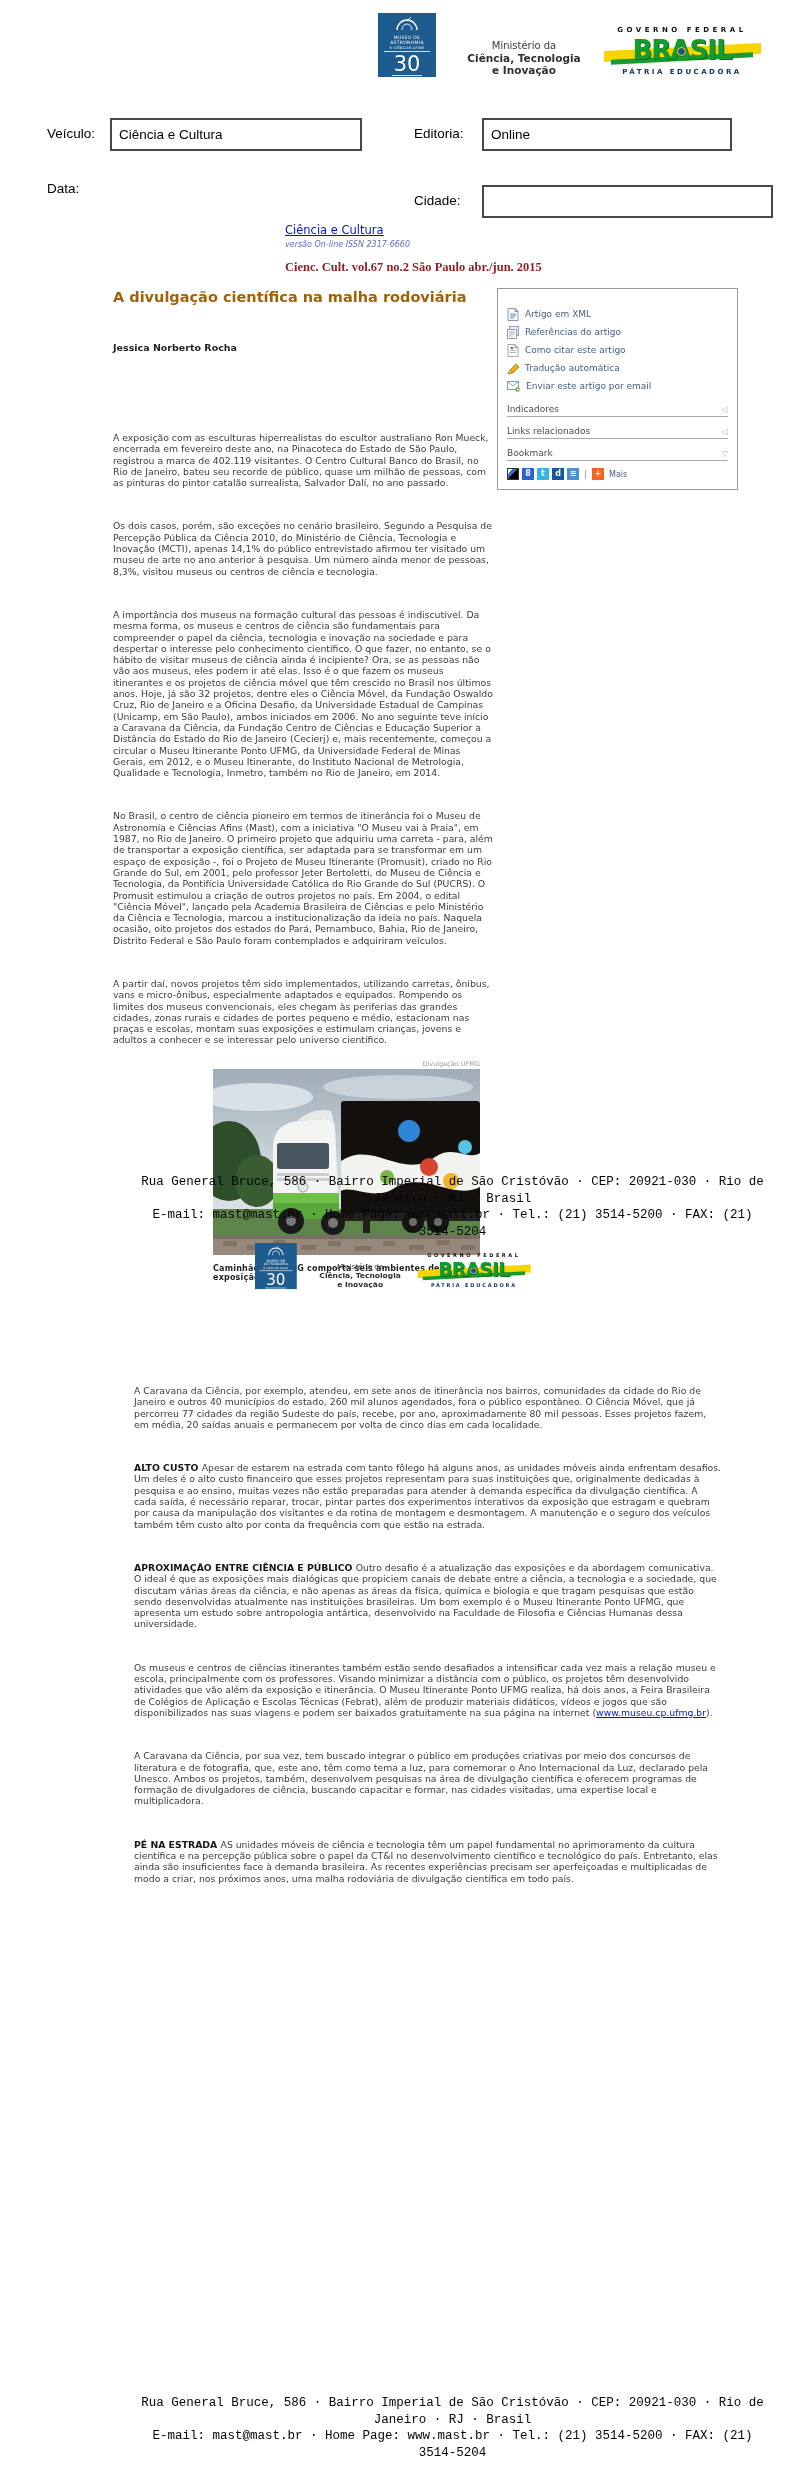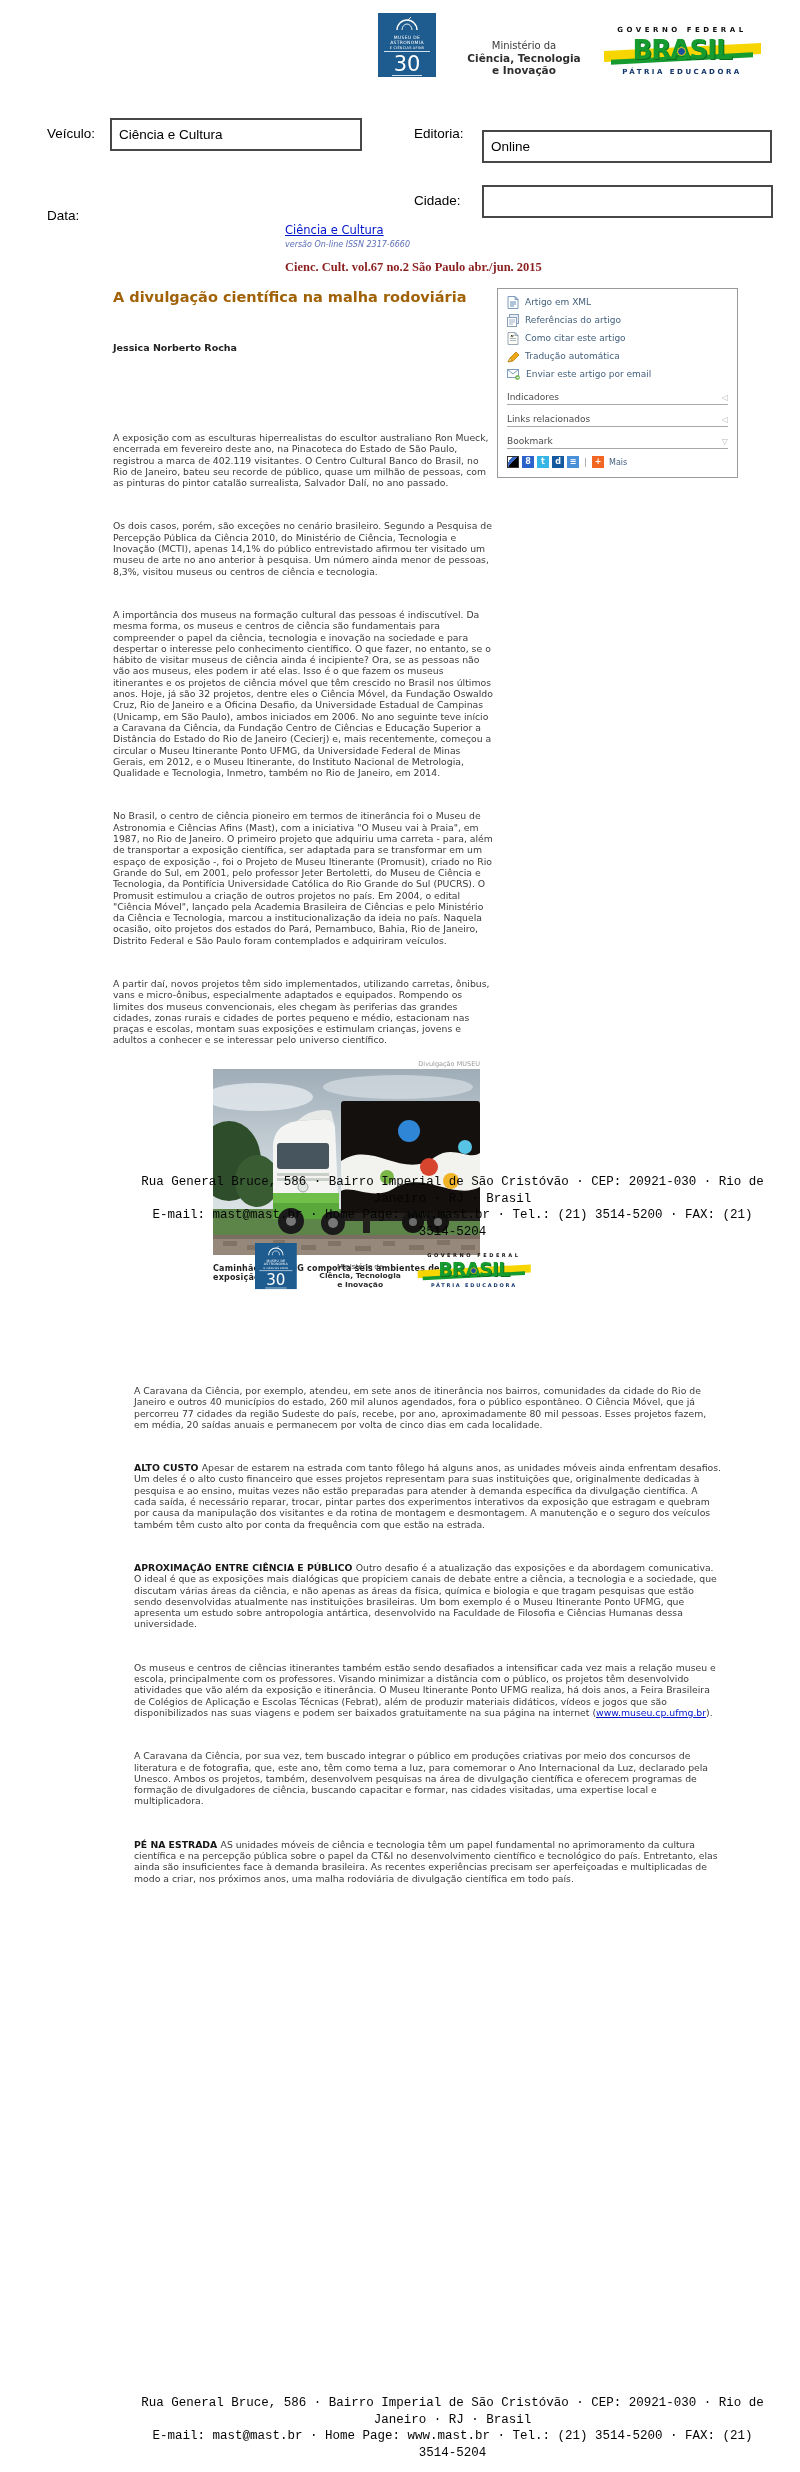--- a/index.html
+++ b/index.html
@@ -49,21 +49,21 @@
   .a-title { position:absolute; left:113px; top:289px; width:400px; font-size:14.5px; font-weight:bold; color:#a16207; }
   .a-author { position:absolute; left:113px; top:342px; font-size:9.5px; font-weight:bold; color:#222; }
   .body1 { position:absolute; left:113px; top:400px; width:380px; }
   .body2 { position:absolute; left:134px; top:1353px; width:588px; }
   .para { font-size:9.3px; line-height:11.3px; color:#3b3b3b; margin-bottom:11px;margin-top:32px; }
   .para b { color:#161616; }
   .inline-link { color:#0014cc; text-decoration:underline; cursor:pointer; }
 
   
   .sidebar { position:absolute; left:497px; top:288px; width:241px; background:#fff;
-             border:1px solid #9a9a9a; padding:4px 9px 9px 9px; }
+             border:1px solid #9a9a9a; padding:16px 9px 9px 9px; }
   .sb-item { display:flex; align-items:center; gap:6px; height:18px; font-size:9px; color:#44617e; cursor:pointer; }
   .sb-item svg { flex:0 0 auto; }
   .sb-sec { display:flex; justify-content:space-between; align-items:flex-end; height:19px;
             border-bottom:1px solid #a9a9a9; font-size:9px; color:#4a4a4a; margin-top:3px; padding-bottom:2px; cursor:pointer; }
   .sb-arrow { color:#b8b8b8; font-size:8px; line-height:8px; }
   .sb-icons { display:flex; align-items:center; gap:3px; margin-top:7px; }
   .bm { width:12px; height:12px; display:inline-flex; align-items:center; justify-content:center;
         font-size:8px; line-height:8px; color:#fff; font-weight:bold; cursor:pointer; }
   .bm-delicious { background:linear-gradient(135deg,#ffffff 25%,#3a6bc4 25%,#3a6bc4 50%,#000 50%); border:1px solid #333; }
   .bm-google { background:#2a62c9; }
@@ -117,23 +117,23 @@
         <span class="gov-text">BRASIL</span>
         <span class="gov-dot"></span>
       </div>
       <div class="gov-bottom">PÁTRIA EDUCADORA</div>
     </div>
   </div>
 
   <div class="flabel" style="left:47px; top:126px;">Veículo:</div>
   <div class="fbox" style="left:110px; top:118px; width:252px;">Ciência e Cultura</div>
   <div class="flabel" style="left:414px; top:126px;">Editoria:</div>
-  <div class="fbox" style="left:482px; top:118px; width:290px;margin-top:12px;">Online</div>
-
-  <div class="flabel" style="left:47px; top:208px;text-align:right;">Data:</div>
+  <div class="fbox" style="left:482px; top:118px; width:250px;">Online</div>
+
+  <div class="flabel" style="left:47px; top:181px;text-align:right;">Data:</div>
   <div class="flabel" style="left:414px; top:193px;">Cidade:</div>
   <div class="fbox" style="left:482px; top:185px; width:291px;"></div>
 
   <div class="journal">
     <div class="j-link">Ciência e Cultura</div>
     <div class="j-issn">versão On-line ISSN 2317-6660</div>
     <div class="j-cite">Cienc. Cult. vol.67 no.2 São Paulo abr./jun. 2015</div>
   </div>
 
   <div class="a-title">A divulgação científica na malha rodoviária</div>
@@ -214,21 +214,21 @@
 
   <div class="body1">
     <div id="p1-paras">
         <p class="para">A exposição com as esculturas hiperrealistas do escultor australiano Ron Mueck, encerrada em fevereiro deste ano, na Pinacoteca do Estado de São Paulo, registrou a marca de 402.119 visitantes. O Centro Cultural Banco do Brasil, no Rio de Janeiro, bateu seu recorde de público, quase um milhão de pessoas, com as pinturas do pintor catalão surrealista, Salvador Dalí, no ano passado.</p>
         <p class="para">Os dois casos, porém, são exceções no cenário brasileiro. Segundo a Pesquisa de Percepção Pública da Ciência 2010, do Ministério de Ciência, Tecnologia e Inovação (MCTI), apenas 14,1% do público entrevistado afirmou ter visitado um museu de arte no ano anterior à pesquisa. Um número ainda menor de pessoas, 8,3%, visitou museus ou centros de ciência e tecnologia.</p>
         <p class="para">A importância dos museus na formação cultural das pessoas é indiscutível. Da mesma forma, os museus e centros de ciência são fundamentais para compreender o papel da ciência, tecnologia e inovação na sociedade e para despertar o interesse pelo conhecimento científico. O que fazer, no entanto, se o hábito de visitar museus de ciência ainda é incipiente? Ora, se as pessoas não vão aos museus, eles podem ir até elas. Isso é o que fazem os museus itinerantes e os projetos de ciência móvel que têm crescido no Brasil nos últimos anos. Hoje, já são 32 projetos, dentre eles o Ciência Móvel, da Fundação Oswaldo Cruz, Rio de Janeiro e a Oficina Desafio, da Universidade Estadual de Campinas (Unicamp, em São Paulo), ambos iniciados em 2006. No ano seguinte teve início a Caravana da Ciência, da Fundação Centro de Ciências e Educação Superior a Distância do Estado do Rio de Janeiro (Cecierj) e, mais recentemente, começou a circular o Museu Itinerante Ponto UFMG, da Universidade Federal de Minas Gerais, em 2012, e o Museu Itinerante, do Instituto Nacional de Metrologia, Qualidade e Tecnologia, Inmetro, também no Rio de Janeiro, em 2014.</p>
         <p class="para">No Brasil, o centro de ciência pioneiro em termos de itinerância foi o Museu de Astronomia e Ciências Afins (Mast), com a iniciativa "O Museu vai à Praia", em 1987, no Rio de Janeiro. O primeiro projeto que adquiriu uma carreta - para, além de transportar a exposição científica, ser adaptada para se transformar em um espaço de exposição -, foi o Projeto de Museu Itinerante (Promusit), criado no Rio Grande do Sul, em 2001, pelo professor Jeter Bertoletti, do Museu de Ciência e Tecnologia, da Pontifícia Universidade Católica do Rio Grande do Sul (PUCRS). O Promusit estimulou a criação de outros projetos no país. Em 2004, o edital "Ciência Móvel", lançado pela Academia Brasileira de Ciências e pelo Ministério da Ciência e Tecnologia, marcou a institucionalização da ideia no país. Naquela ocasião, oito projetos dos estados do Pará, Pernambuco, Bahia, Rio de Janeiro, Distrito Federal e São Paulo foram contemplados e adquiriram veículos.</p>
         <p class="para">A partir daí, novos projetos têm sido implementados, utilizando carretas, ônibus, vans e micro-ônibus, especialmente adaptados e equipados. Rompendo os limites dos museus convencionais, eles chegam às periferias das grandes cidades, zonas rurais e cidades de portes pequeno e médio, estacionam nas praças e escolas, montam suas exposições e estimulam crianças, jovens e adultos a conhecer e se interessar pelo universo científico.</p>
       </div>
     <div class="figure">
-      <div class="credit">Divulgação MUSEU</div>
+      <div class="credit">Divulgação UFMG</div>
       <svg class="photo" width="267" height="186" viewBox="0 0 267 186">
         <defs>
           <linearGradient id="sky" x1="0" y1="0" x2="0" y2="1">
             <stop offset="0" stop-color="#9fadb8"></stop>
               <stop offset="0.55" stop-color="#cfd8dd"></stop>
               <stop offset="1" stop-color="#e9edef"></stop>
           </linearGradient>
         </defs>
         <rect width="267" height="186" fill="url(#sky)"></rect>
         <ellipse cx="45" cy="28" rx="55" ry="14" fill="#e2e8ec" opacity="0.85"></ellipse>

